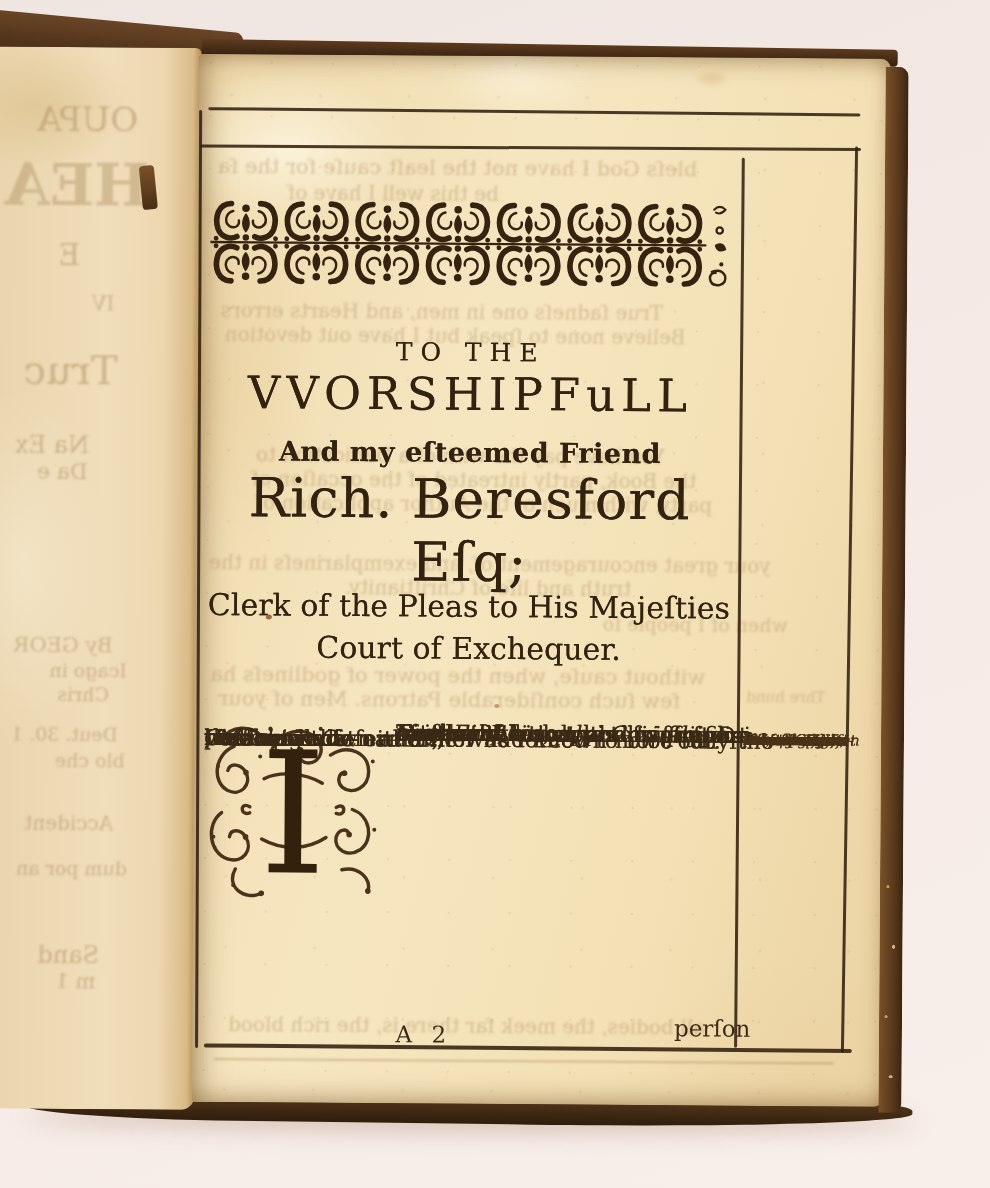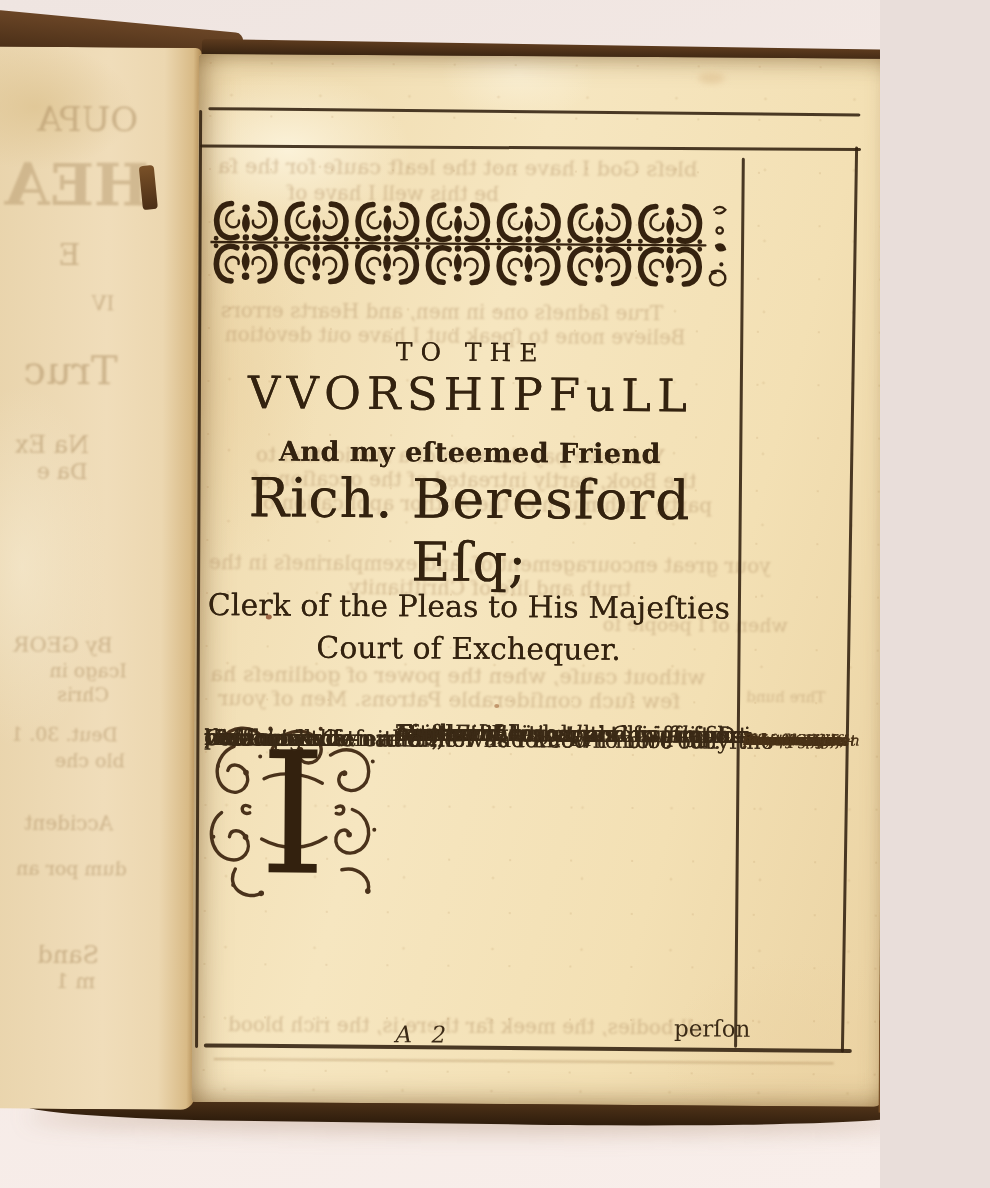--- a/index.html
+++ b/index.html
@@ -1,16 +1,16 @@
 <!DOCTYPE html>
 <html><head>
 <meta charset="utf-8">
 <style>
   html,body{margin:0;padding:0;background:#e9deda;}
-  #scene{position:relative;width:880px;height:1188px;overflow:hidden;
+  #scene{position:relative;width:990px;height:1188px;overflow:hidden;
     background:linear-gradient(160deg,#efe5e1 0%,#f4e9e5 40%,#f8eeea 100%);
     font-family:"DejaVu Serif", serif;}
   #scene *{position:absolute;box-sizing:border-box;}
   .book{left:0;top:0;width:990px;height:1188px;transform:rotate(.4deg);transform-origin:50% 50%;}
 
   
   .cover-wedge{left:-14px;top:24px;width:252px;height:54px;transform:rotate(5deg);
     background:linear-gradient(180deg,#6a4526,#3c2511);border-radius:8px;}
   .spine-shadow{left:-6px;top:70px;width:16px;height:520px;
     background:linear-gradient(90deg,rgba(70,45,22,.5),rgba(70,45,22,0));filter:blur(4px);}
@@ -88,21 +88,21 @@
 
   
   .body-block{left:10px;top:664px;width:533px;font-size:22px;color:#3b2a16;
     text-shadow:0 0 .5px rgba(59,42,22,.8);word-spacing:.05em;}
   .ind{position:relative;margin-left:192px;width:341px;}
   .fullw{position:relative;margin-top:7px;width:533px;}
   .bl{position:relative;line-height:27.6px;text-align:justify;text-align-last:justify;white-space:nowrap;}
   .fullw .bl{line-height:26.5px;}
   .it{font-style:italic;}
 
-  .sig{left:182px;top:966px;width:100px;text-align:center;font-size:23px;letter-spacing:6px;color:#3b2a16;font-style:italic;}
+  .sig{left:182px;top:966px;width:100px;text-align:center;font-size:23px;letter-spacing:6px;color:#3b2a16;}
   .catch{left:482px;top:958px;font-size:23px;color:#3b2a16;}
 
   
   .mn{left:549px;top:673px;width:110px;font-size:15px;font-style:italic;color:#4a3318;
     letter-spacing:-.2px;text-shadow:0 0 .4px rgba(74,51,24,.7);}
   .mn>div{position:relative;line-height:19.7px;white-space:nowrap;}
   .mn>div:nth-child(n+14){font-style:normal;font-size:14.5px;letter-spacing:.2px;}
 
   
   .gh{color:#a8855a;opacity:.40;filter:blur(1.1px);transform:scaleX(-1);

